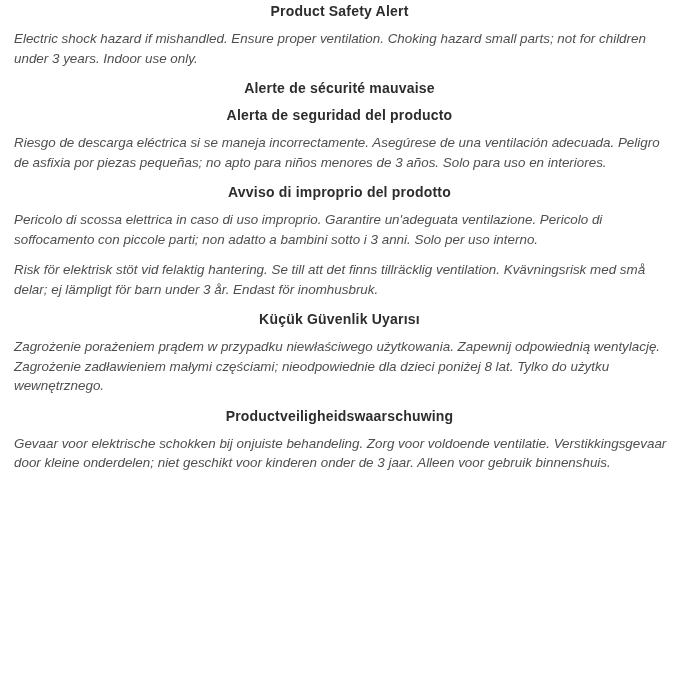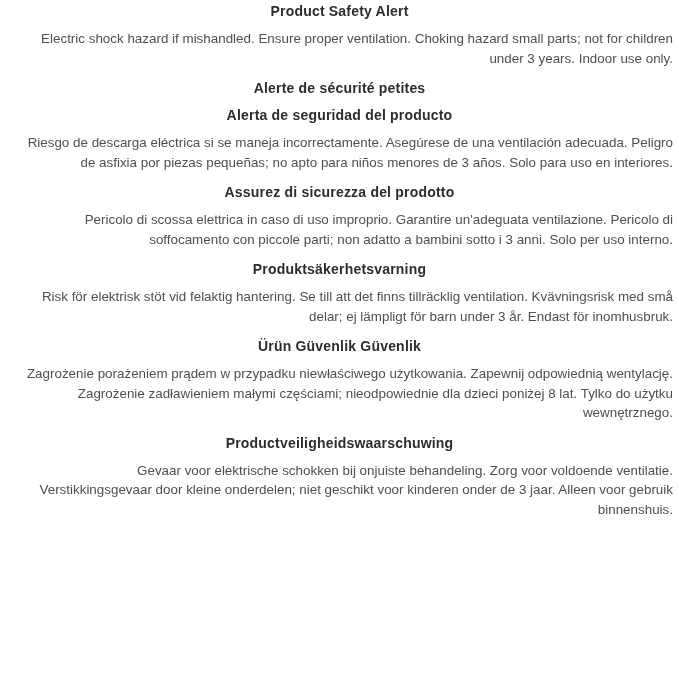--- a/index.html
+++ b/index.html
@@ -28,58 +28,58 @@
     color: #2d2d2d;
     letter-spacing: 0.2px;
     margin: 0 0 8px 0;
     text-align: center;
   }
   .alert-section p {
     font-size: 13.4px;
     line-height: 19.5px;
     font-weight: 400;
     color: #4f4f4f;
-    margin: 0 0 11px 16px;
-    text-align: right;
+    margin: 0 0 11px 8px;
+    text-align: left;
+    font-style: italic;
   }
 </style>
 </head>
 <body>
 
 <div class="page">
 
   <section class="alert-section">
     <h2>Product Safety Alert</h2>
     <p>Electric shock hazard if mishandled. Ensure proper ventilation. Choking hazard small parts; not for children under 3 years. Indoor use only.</p>
   </section>
 
   <section class="alert-section">
   </section>
 
   <section class="alert-section">
-    <h2>Alerte de sécurité petites</h2>
+    <h2>Alerte de sécurité mauvaise</h2>
   </section>
 
   <section class="alert-section">
     <h2>Alerta de seguridad del producto</h2>
     <p>Riesgo de descarga eléctrica si se maneja incorrectamente. Asegúrese de una ventilación adecuada. Peligro de asfixia por piezas pequeñas; no apto para niños menores de 3 años. Solo para uso en interiores.</p>
   </section>
 
   <section class="alert-section">
-    <h2>Assurez di sicurezza del prodotto</h2>
+    <h2>Avviso di improprio del prodotto</h2>
     <p>Pericolo di scossa elettrica in caso di uso improprio. Garantire un'adeguata ventilazione. Pericolo di soffocamento con piccole parti; non adatto a bambini sotto i 3 anni. Solo per uso interno.</p>
   </section>
 
   <section class="alert-section">
-    <h2>Produktsäkerhetsvarning</h2>
     <p>Risk för elektrisk stöt vid felaktig hantering. Se till att det finns tillräcklig ventilation. Kvävningsrisk med små delar; ej lämpligt för barn under 3 år. Endast för inomhusbruk.</p>
   </section>
 
   <section class="alert-section">
-    <h2>Ürün Güvenlik Güvenlik</h2>
+    <h2>Küçük Güvenlik Uyarısı</h2>
   </section>
 
   <section class="alert-section">
     <p>Zagrożenie porażeniem prądem w przypadku niewłaściwego użytkowania. Zapewnij odpowiednią wentylację. Zagrożenie zadławieniem małymi częściami; nieodpowiednie dla dzieci poniżej 8 lat. Tylko do użytku wewnętrznego.</p>
   </section>
 
   <section class="alert-section">
     <h2>Productveiligheidswaarschuwing</h2>
     <p>Gevaar voor elektrische schokken bij onjuiste behandeling. Zorg voor voldoende ventilatie. Verstikkingsgevaar door kleine onderdelen; niet geschikt voor kinderen onder de 3 jaar. Alleen voor gebruik binnenshuis.</p>
   </section>

